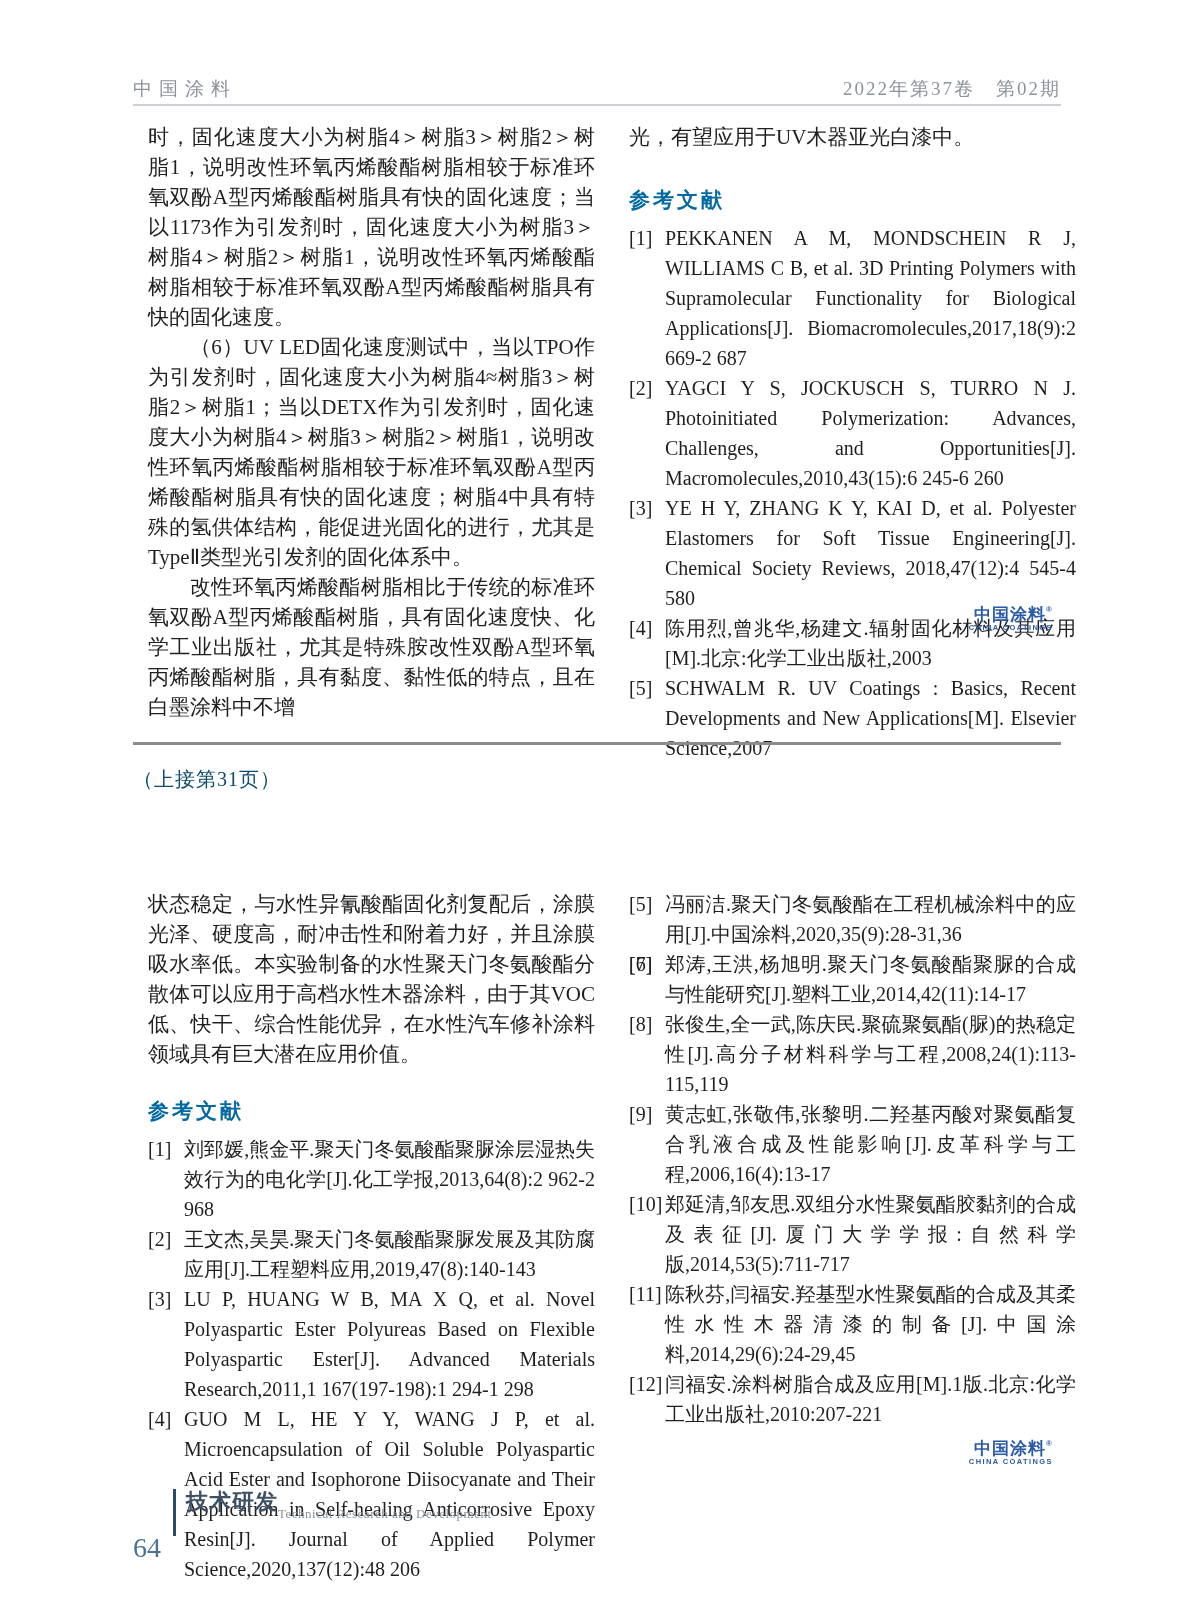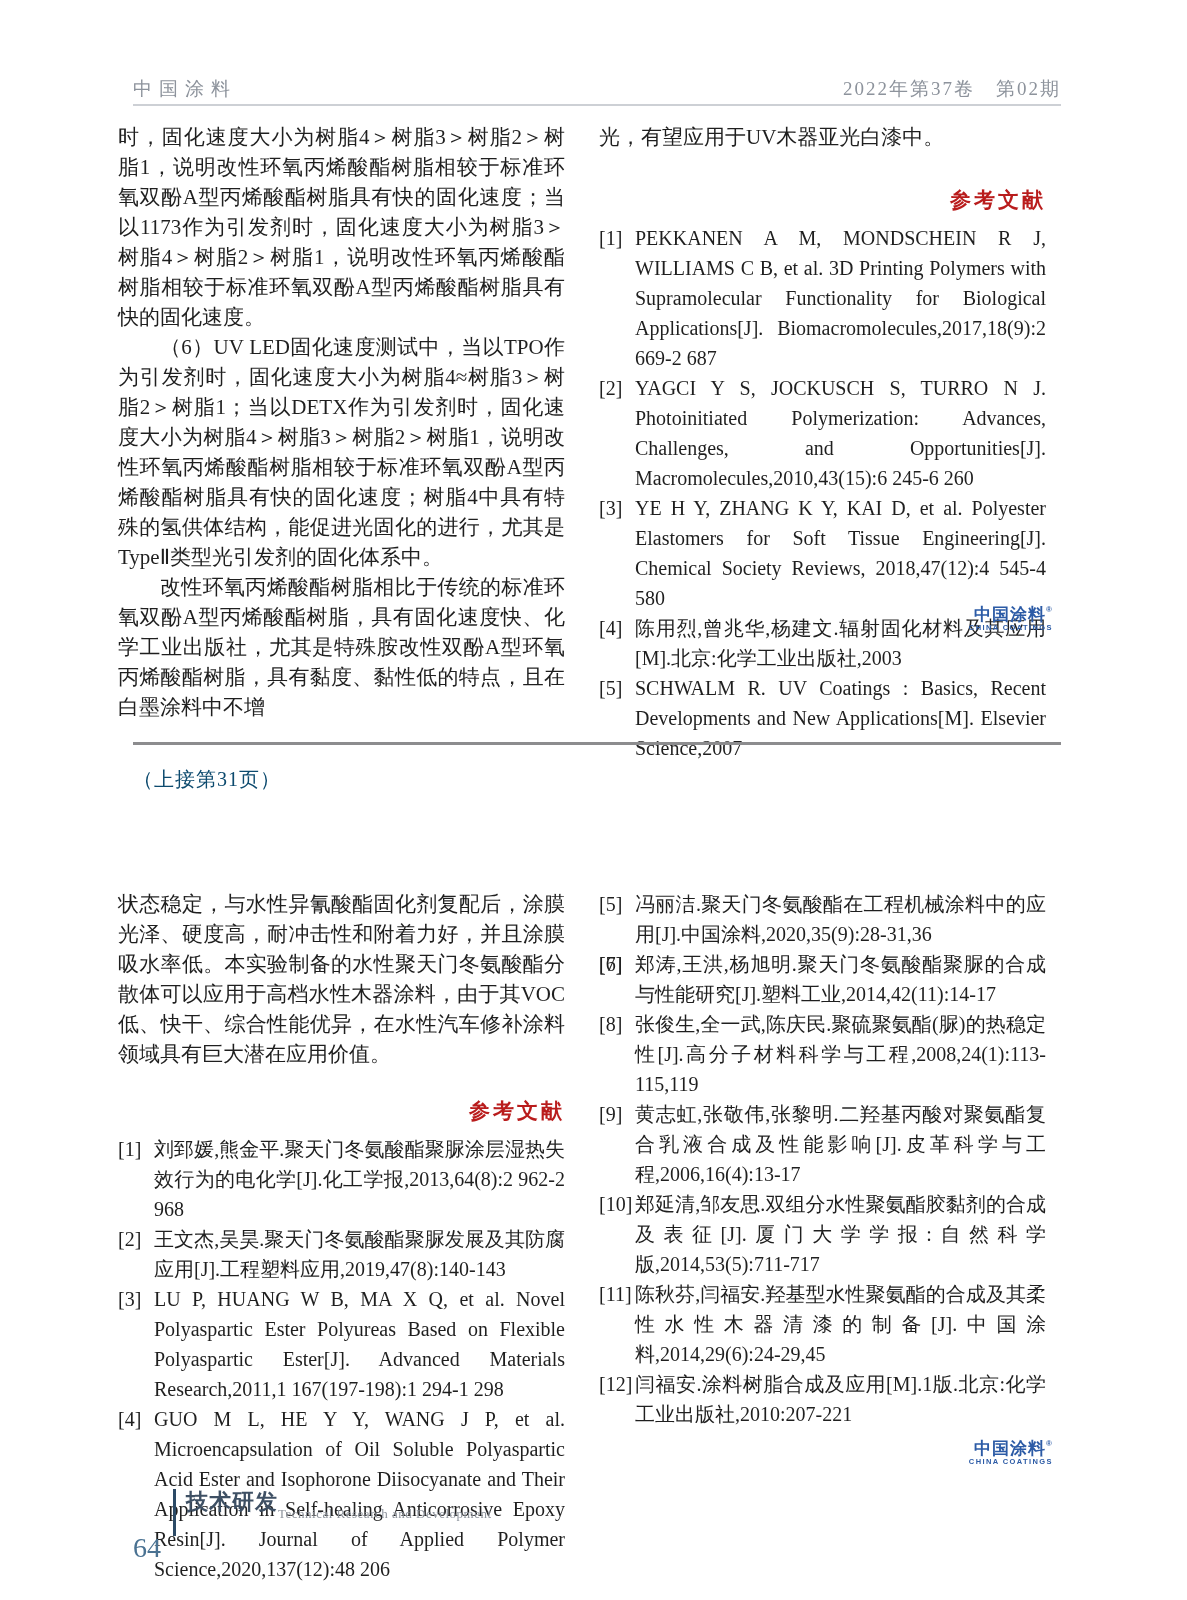--- a/index.html
+++ b/index.html
@@ -17,31 +17,31 @@
     display:flex;justify-content:space-between;align-items:flex-end;
     color:#8d939c;font-size:19px;
   }
   .journal-name{letter-spacing:7px;}
   .issue-info{letter-spacing:2px;}
   .header-rule{
     position:absolute;top:104px;left:133px;width:928px;height:2px;
     background:#cdd0d5;
   }
   
-  .two-col{position:absolute;left:118px;width:928px;display:flex;gap:34px;}
+  .two-col{position:absolute;left:148px;width:928px;display:flex;gap:34px;}
   .col{width:447px;}
   .body-text{font-size:21px;line-height:30px;text-align:justify;}
   .body-text p{margin:0;}
   .body-text p.indent{text-indent:2em;}
   
   .ref-heading{
-    font-size:21px;font-weight:bold;text-align:right;
+    font-size:21px;font-weight:bold;text-align:left;
     letter-spacing:3px;margin:33px 0 8px 0;
     font-family:"Liberation Sans", sans-serif;
-    color:#b91c1c;
+    color:#0369a1;
   }
   .ref-list{font-size:20px;line-height:30px;}
   .ref-item{position:relative;padding-left:36px;text-align:justify;margin:0;}
   .ref-marker{position:absolute;left:0;top:0;}
   
   #section-top{top:122px;}
   #section-bottom{top:889px;}
   .sec-bottom-heading{margin-top:27px;}
   
   .section-divider{

